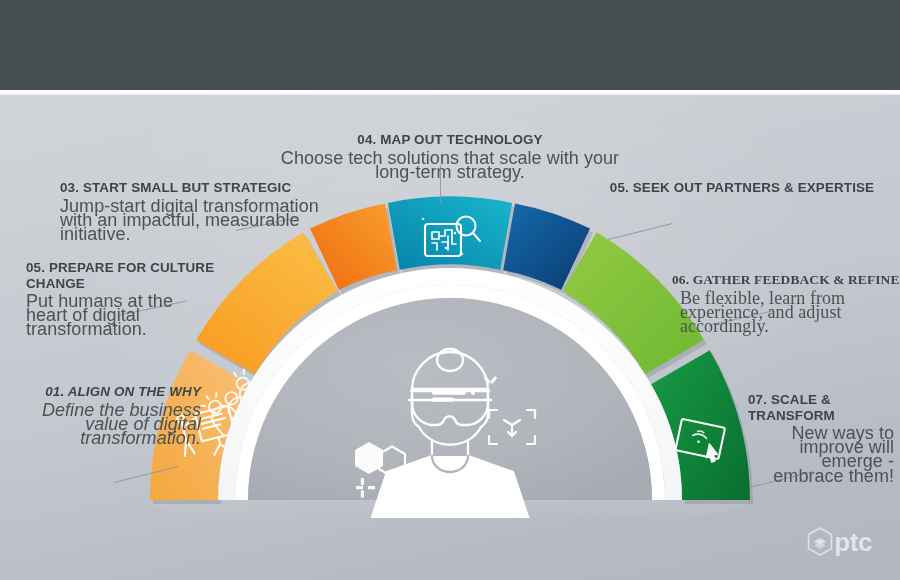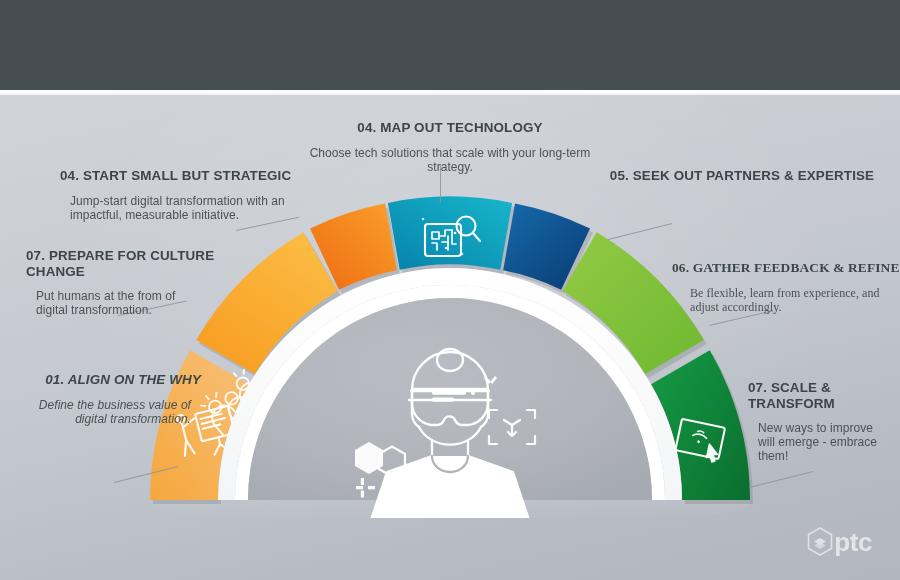--- a/index.html
+++ b/index.html
@@ -45,41 +45,41 @@
   }
 
   
   .wheel{position:absolute;left:0;top:88px;width:900px;height:430px;z-index:2;}
   .wheel svg{display:block;}
 
   
   .label{position:absolute;z-index:5;}
   .label .lbl-title{
     color:#3c4549;font-weight:bold;font-size:13.4px;line-height:15.5px;
-    letter-spacing:.15px;margin:0 0 3px 0;white-space:nowrap;
+    letter-spacing:.15px;margin:12px 0 3px 0;white-space:nowrap;
   }
   .label .lbl-title.wrap{white-space:normal;}
   .label .lbl-body{
-    color:#4b5256;font-size:12px;line-height:14.2px;font-weight:normal;
-    letter-spacing:.05px;margin:10px;
+    color:#4b5256;font-size:18px;line-height:14.2px;font-weight:normal;
+    letter-spacing:.05px;margin:0;
   }
   .label.r-align{text-align:right;}
 
   
   #lb-01{left:26px;top:372px;width:175px;font-style:italic;}
   #lb-02{left:26px;top:248px;width:190px;}
   #lb-03{left:60px;top:168px;width:260px;}
   #lb-04{left:280px;top:120px;width:340px;text-align:center;}
   #lb-05{left:592px;top:168px;width:300px;text-align:center;}
   #lb-06{left:672px;top:260px;width:225px;font-family:Liberation Serif, serif;}
   #lb-07{left:748px;top:380px;width:146px;}
   #lb-04 .lbl-body{text-align:center;}
   #lb-06 .lbl-body{padding-left:8px;}
   #lb-05 .lbl-body{padding-left:6px;}
-  #lb-07 .lbl-body{}
+  #lb-07 .lbl-body{text-align:right;}
 
   
   .conn{position:absolute;z-index:4;background:#8d939b;height:1px;transform-origin:0 0;opacity:.85;}
 
   
   .ptc{
     position:absolute;right:28px;bottom:24px;z-index:6;
     display:flex;align-items:center;gap:1px;opacity:.82;
   }
   .ptc-mark{width:26px;height:29px;display:block;}
@@ -347,26 +347,26 @@
   <div class="conn" style="left:608px;top:239px;width:66px;transform:rotate(-14deg);"></div>
   <div class="conn" style="left:709px;top:325px;width:66px;transform:rotate(-13deg);"></div>
   <div class="conn" style="left:749px;top:487px;width:66px;transform:rotate(-14deg);"></div>
 
   <div class="label r-align" id="lb-01">
     <p class="lbl-title wrap">01. ALIGN ON THE WHY</p>
     <p class="lbl-body">Define the business value of digital transformation.</p>
   </div>
 
   <div class="label" id="lb-02">
-    <p class="lbl-title wrap">07. PREPARE FOR CULTURE CHANGE</p>
-    <p class="lbl-body">Put humans at the from of digital transformation.</p>
+    <p class="lbl-title wrap">05. PREPARE FOR CULTURE CHANGE</p>
+    <p class="lbl-body">Put humans at the heart of digital transformation.</p>
   </div>
 
   <div class="label" id="lb-03">
-    <p class="lbl-title">04. START SMALL BUT STRATEGIC</p>
+    <p class="lbl-title">03. START SMALL BUT STRATEGIC</p>
     <p class="lbl-body">Jump-start digital transformation with an impactful, measurable initiative.</p>
   </div>
 
   <div class="label" id="lb-04">
     <p class="lbl-title">04. MAP OUT TECHNOLOGY</p>
     <p class="lbl-body">Choose tech solutions that scale with your long-term strategy.</p>
   </div>
 
   <div class="label" id="lb-05">
     <p class="lbl-title">05. SEEK OUT PARTNERS &amp; EXPERTISE</p>

